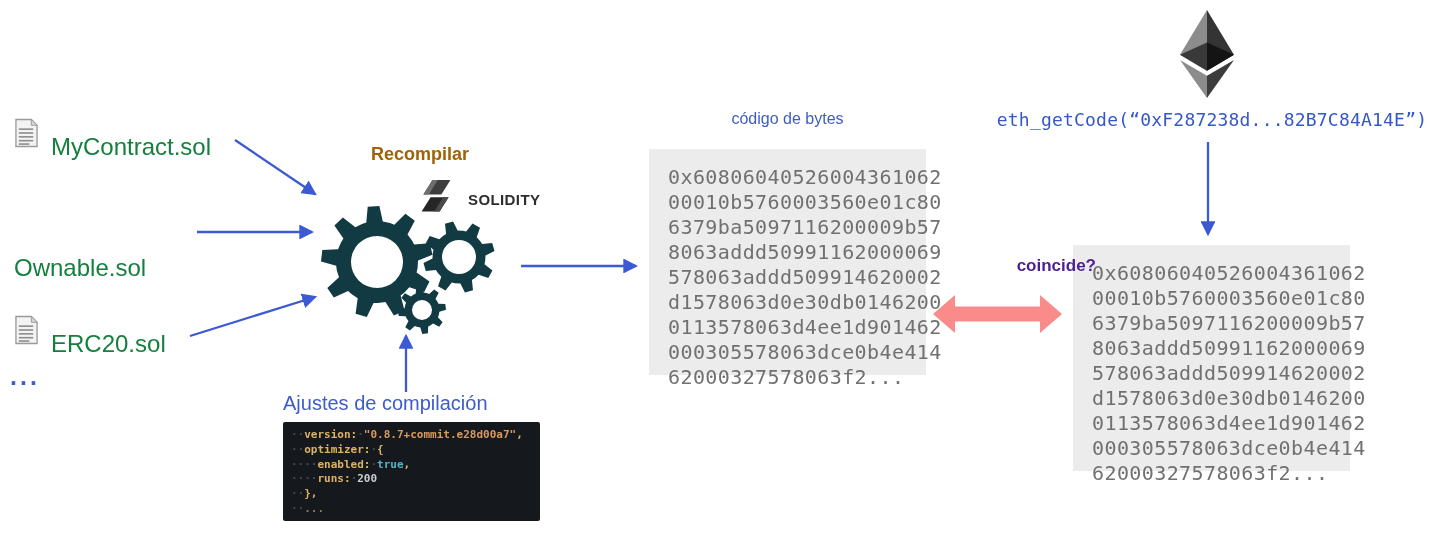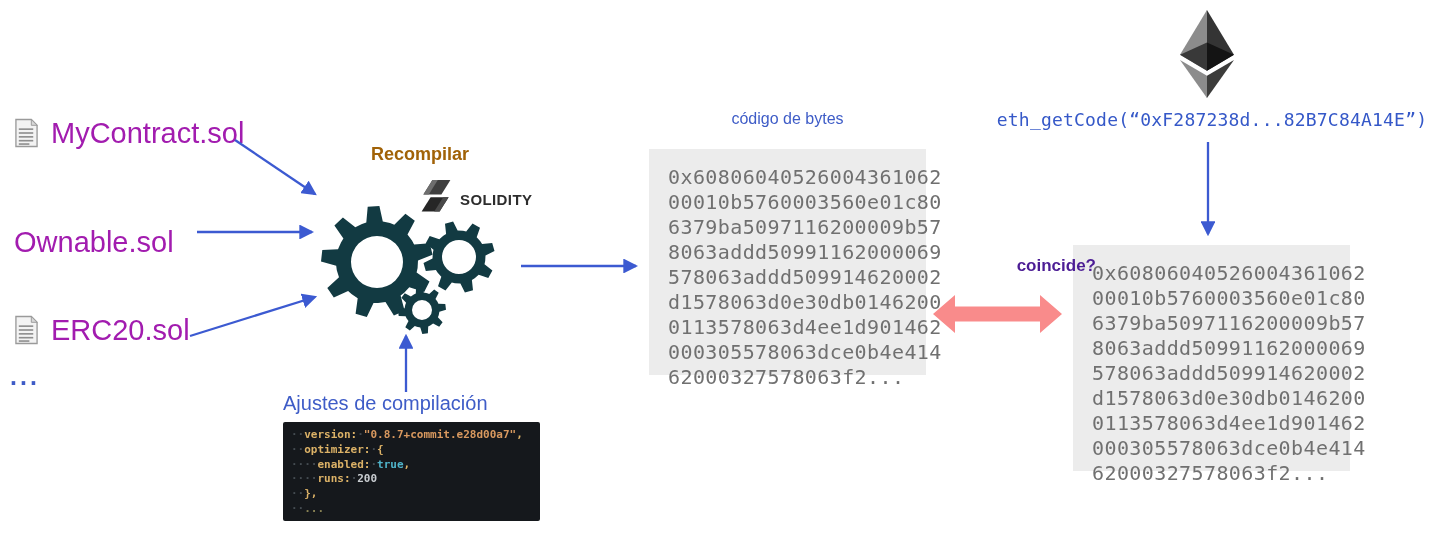--- a/index.html
+++ b/index.html
@@ -2,26 +2,26 @@
 <html><head>
 <meta charset="utf-8">
 <style>
   html,body{margin:0;padding:0;background:#ffffff;}
   #canvas{
     position:relative;width:1455px;height:536px;background:#ffffff;overflow:hidden;
     font-family:"Liberation Sans", sans-serif;
   }
   
   .file-row{position:absolute;left:14px;display:flex;align-items:center;gap:12px;height:34px;}
-  .file-label{font-size:29px;color:#a21caf;white-space:nowrap;}
+  .file-label{font-size:24px;color:#15803d;white-space:nowrap;margin-top:28px;}
   .more-files{position:absolute;left:10px;top:362px;font-size:25px;font-weight:700;color:#3e5cc7;letter-spacing:3px;}
   
   .recompile-title{position:absolute;left:355px;top:144px;width:130px;text-align:center;
     font-size:18px;font-weight:700;color:#a16207;}
-  .solidity-wrap{position:absolute;left:418px;top:178px;display:flex;align-items:center;gap:6px;}
+  .solidity-wrap{position:absolute;left:418px;top:178px;display:flex;align-items:center;gap:14px;}
   .solidity-label{font-size:15px;font-weight:700;color:#2d2d2d;letter-spacing:0.4px;}
   
   .settings-title{position:absolute;left:283px;top:392px;width:258px;text-align:left;
     font-size:20px;color:#3e5cc7;white-space:nowrap;}
   .code-block{position:absolute;left:283px;top:422px;width:257px;height:99px;background:#15181c;
     border-radius:2px;padding:6px 0 0 8px;box-sizing:border-box;
     font-family:"DejaVu Sans Mono", monospace;font-size:11px;font-weight:700;line-height:14.8px;white-space:pre;}
   .tok-key{color:#dcb267;} .tok-str{color:#d9995f;} .tok-bool{color:#4fb3c9;}
   .tok-num{color:#c9cdd1;margin-top:8px;} .tok-pun{color:#dcb267;} .tok-ws{color:#454c52;} .tok-dim{color:#8a8455;}
   

